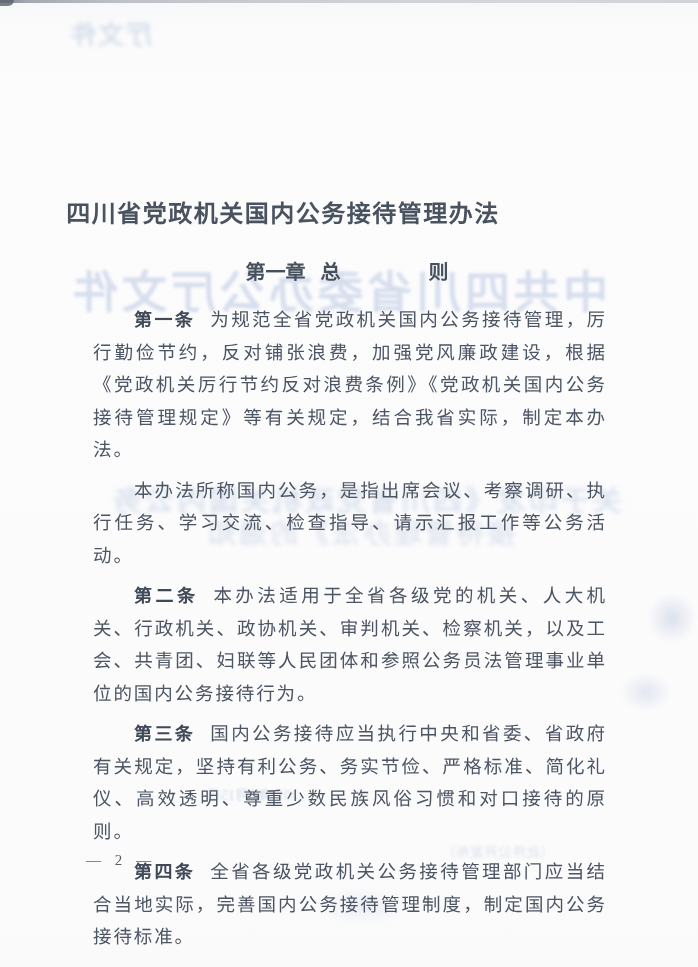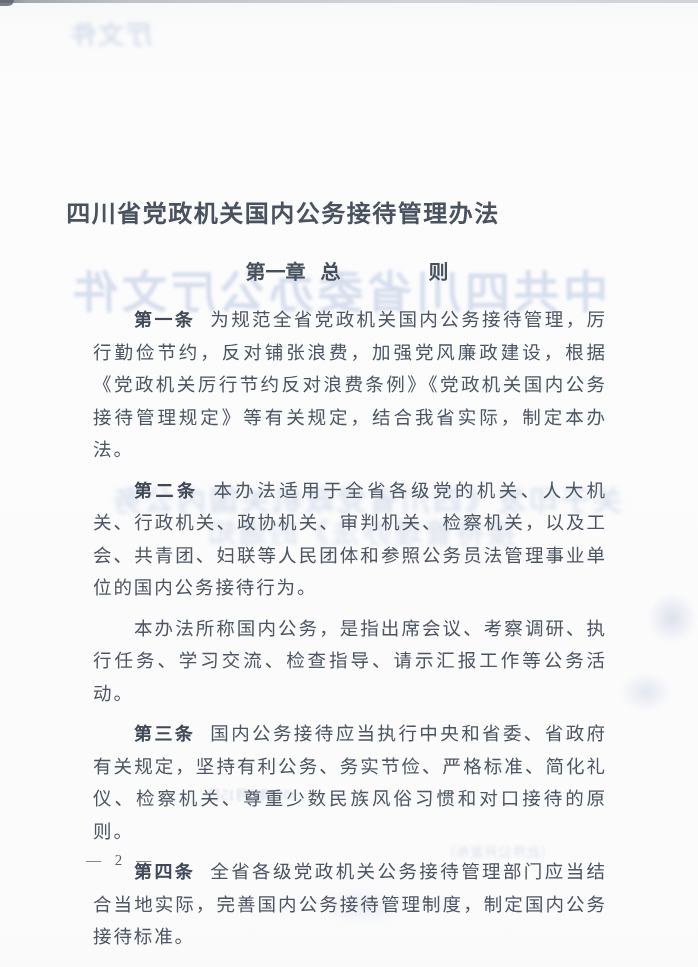--- a/index.html
+++ b/index.html
@@ -137,21 +137,21 @@
   <div class="bleed-blob blob-3"></div>
 
   <h1 class="doc-title">四川省党政机关国内公务接待管理办法</h1>
 
   <div class="chapter">
     <span class="chapter-number">第一章</span><span class="chapter-word-1">总</span><span class="chapter-word-2">则</span>
   </div>
 
   <div class="doc-body">
     <p><span class="article-label">第一条</span><span>为规范全省党政机关国内公务接待管理，厉行勤俭节约，反对铺张浪费，加强党风廉政建设，根据《党政机关厉行节约反对浪费条例》《党政机关国内公务接待管理规定》等有关规定，结合我省实际，制定本办法。</span></p>
+    <p><span>本办法所称国内公务，是指出席会议、考察调研、执行任务、学习交流、检查指导、请示汇报工作等公务活动。</span></p>
     <p><span class="article-label">第二条</span><span>本办法适用于全省各级党的机关、人大机关、行政机关、政协机关、审判机关、检察机关，以及工会、共青团、妇联等人民团体和参照公务员法管理事业单位的国内公务接待行为。</span></p>
-    <p><span>本办法所称国内公务，是指出席会议、考察调研、执行任务、学习交流、检查指导、请示汇报工作等公务活动。</span></p>
-    <p><span class="article-label">第三条</span><span>国内公务接待应当执行中央和省委、省政府有关规定，坚持有利公务、务实节俭、严格标准、简化礼仪、检察机关、尊重少数民族风俗习惯和对口接待的原则。</span></p>
+    <p><span class="article-label">第三条</span><span>国内公务接待应当执行中央和省委、省政府有关规定，坚持有利公务、务实节俭、严格标准、简化礼仪、高效透明、尊重少数民族风俗习惯和对口接待的原则。</span></p>
     <p><span class="article-label">第四条</span><span>全省各级党政机关公务接待管理部门应当结合当地实际，完善国内公务接待管理制度，制定国内公务接待标准。</span></p>
   </div>
 
   <div class="page-number">— 2 —</div>
 
 </div>
 
 </body></html>

